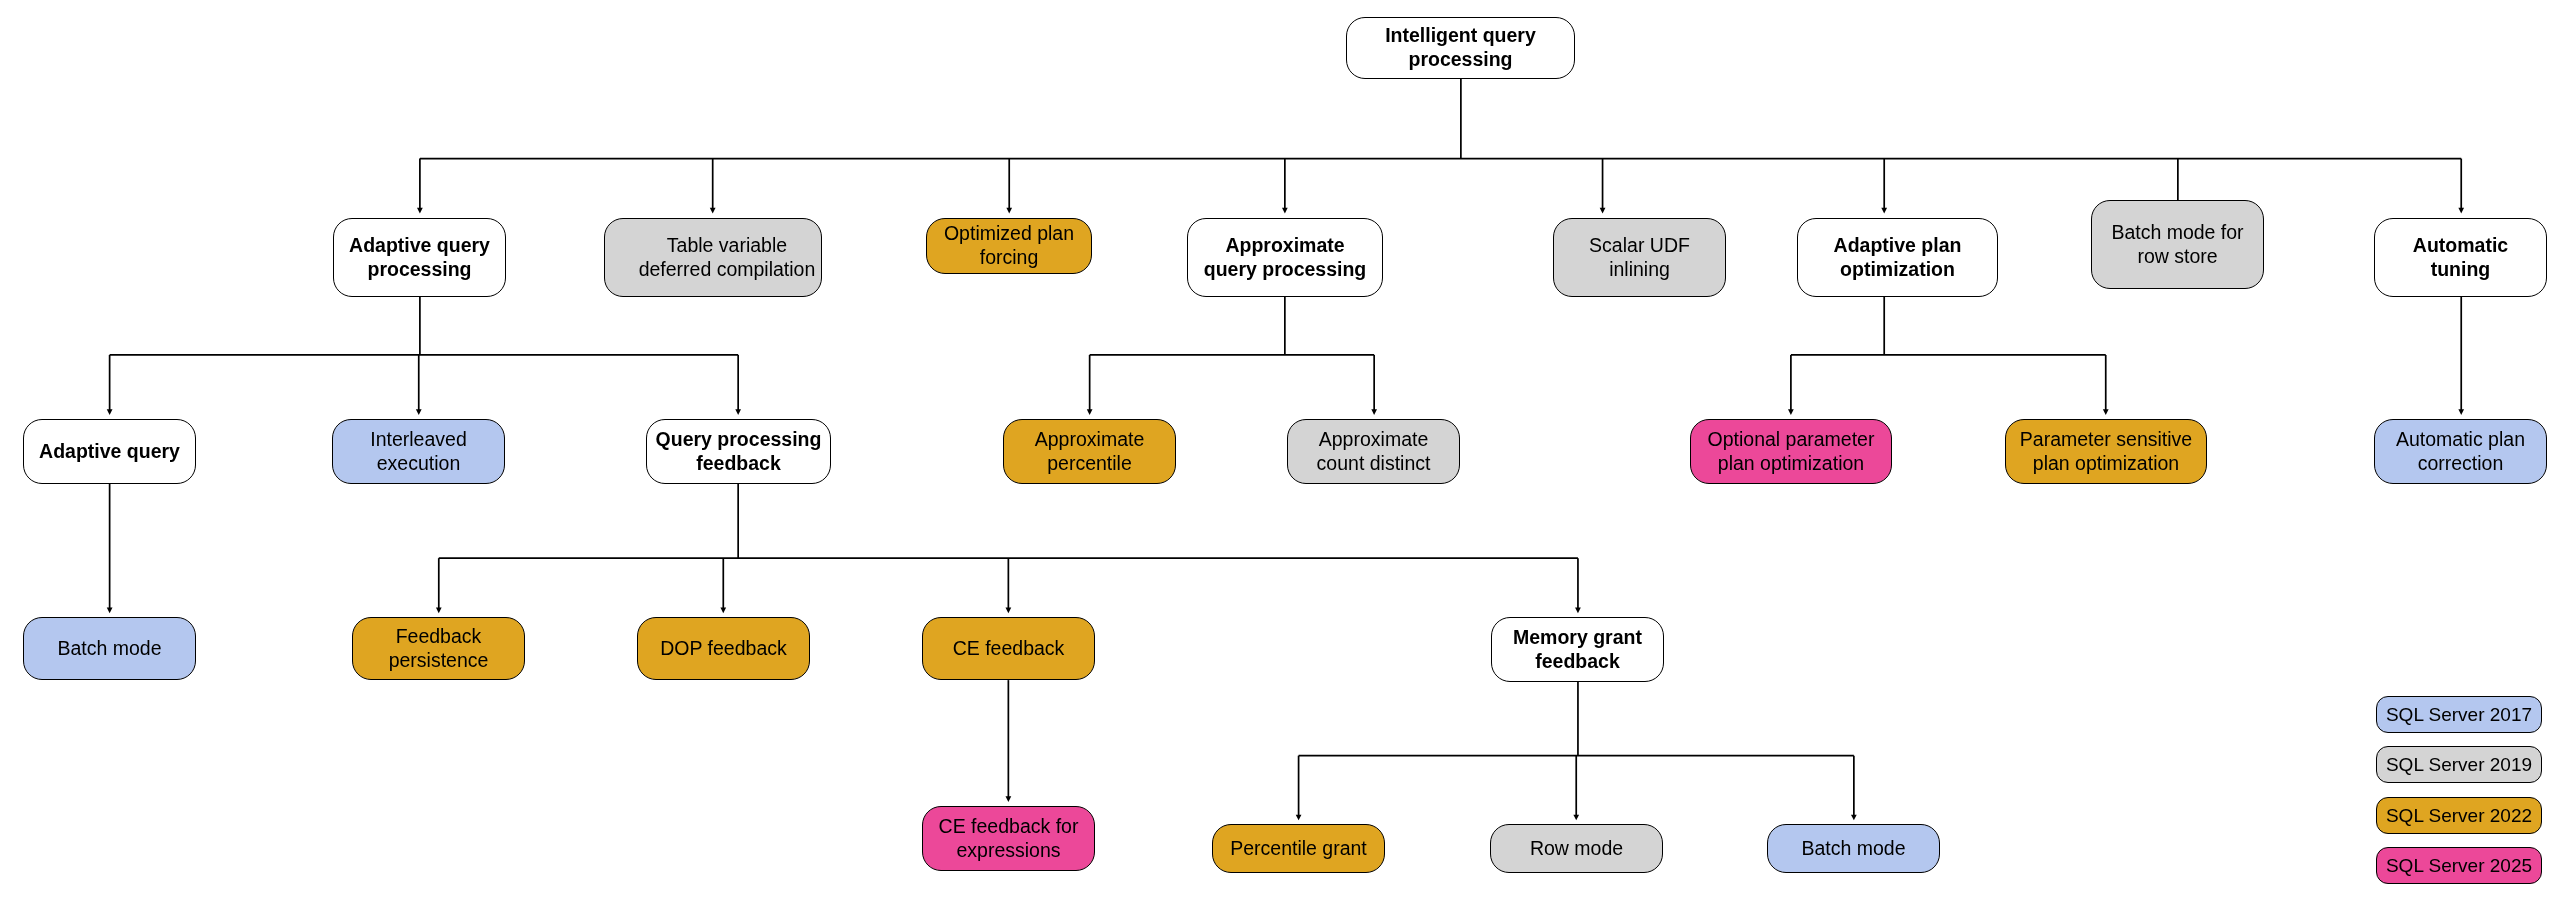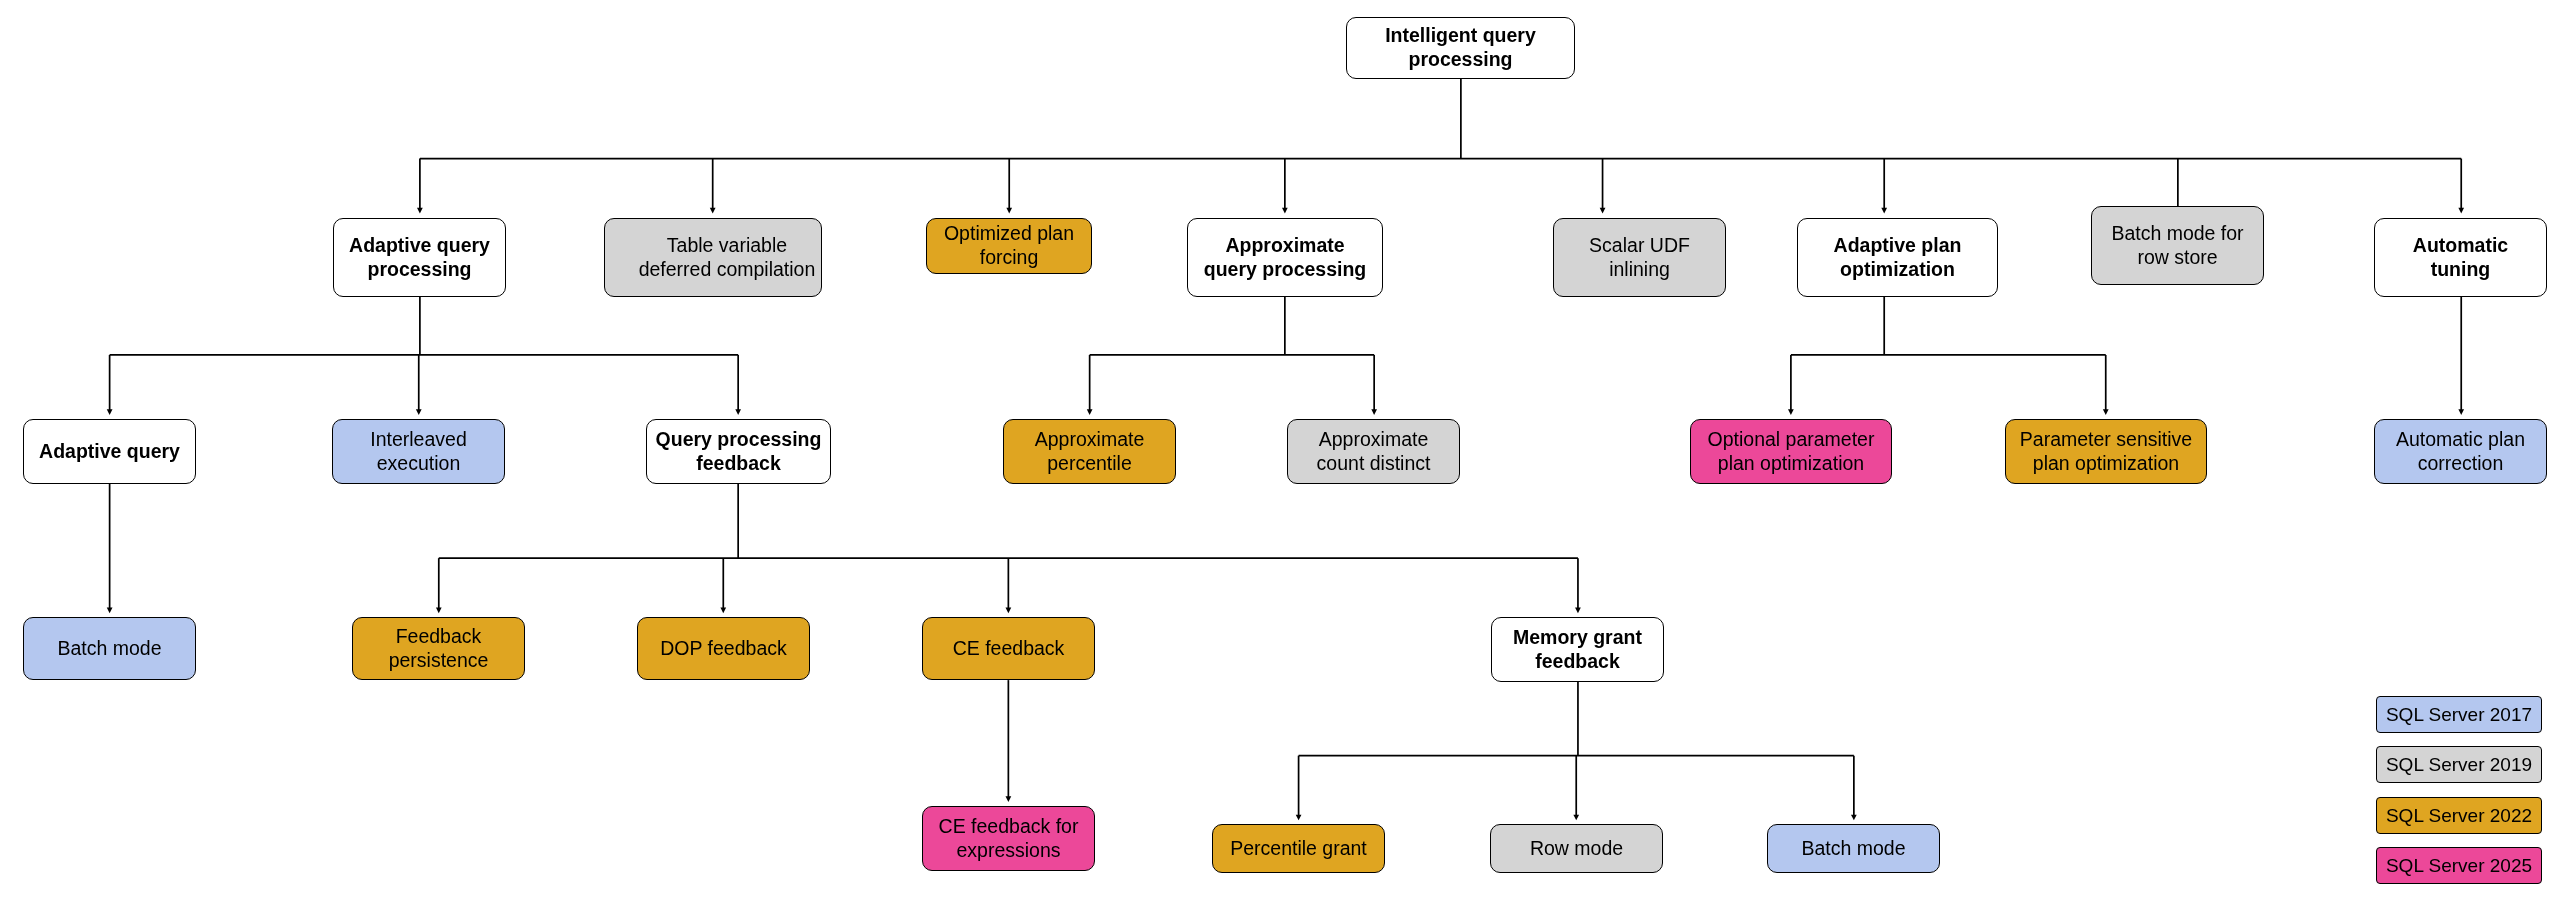--- a/index.html
+++ b/index.html
@@ -20,21 +20,21 @@
     left: 0;
     top: 0;
     width: 2576px;
     height: 916px;
     pointer-events: none;
   }
   .node {
     position: absolute;
     box-sizing: border-box;
     border: 1.7px solid #000000;
-    border-radius: 10px;
+    border-radius: 19px;
     background: #ffffff;
     display: flex;
     align-items: center;
     justify-content: center;
     text-align: center;
     line-height: 1.22;
     color: #000000;
     font-size: 19.5px;
     padding: 2.3px 5.7px;
     z-index: 3;
@@ -43,21 +43,21 @@
   .fill-white { background: #ffffff; }
   .fill-gray  { background: #d4d4d4; }
   .fill-amber { background: #dfa521; }
   .fill-blue  { background: #b4c7ef; }
   .fill-green { background: #ec4899; }
 
   .legend {
     position: absolute;
     box-sizing: border-box;
     border: 1.7px solid #000000;
-    border-radius: 4px;
+    border-radius: 12px;
     display: flex;
     align-items: center;
     justify-content: center;
     font-size: 19px;
     color: #000000;
     z-index: 4;
   }
 </style>
 </head>
 <body>
@@ -125,21 +125,21 @@
       </div>
       <div class="node fill-white bold" style="left: 1187px; top: 218px; width: 196px; height: 79px;">
         <span>Approximate<br>query processing</span>
       </div>
       <div class="node fill-gray" style="left: 1516px; top: 218px; width: 173px; height: 79px; margin-left: 37px;">
         <span>Scalar UDF<br>inlining</span>
       </div>
       <div class="node fill-white bold" style="left: 1797px; top: 218px; width: 201px; height: 79px;">
         <span>Adaptive plan<br>optimization</span>
       </div>
-      <div class="node fill-gray" style="left: 2091px; top: 206px; width: 173px; height: 79px;">
+      <div class="node fill-gray" style="left: 2091px; top: 200px; width: 173px; height: 89px;">
         <span>Batch mode for<br>row store</span>
       </div>
       <div class="node fill-white bold" style="left: 2374px; top: 218px; width: 173px; height: 79px;">
         <span>Automatic<br>tuning</span>
       </div>
       <div class="node fill-white bold" style="left: 23px; top: 419px; width: 173px; height: 65px;">
         <span>Adaptive query</span>
       </div>
       <div class="node fill-blue" style="left: 332px; top: 419px; width: 173px; height: 65px;">
         <span>Interleaved<br>execution</span>

